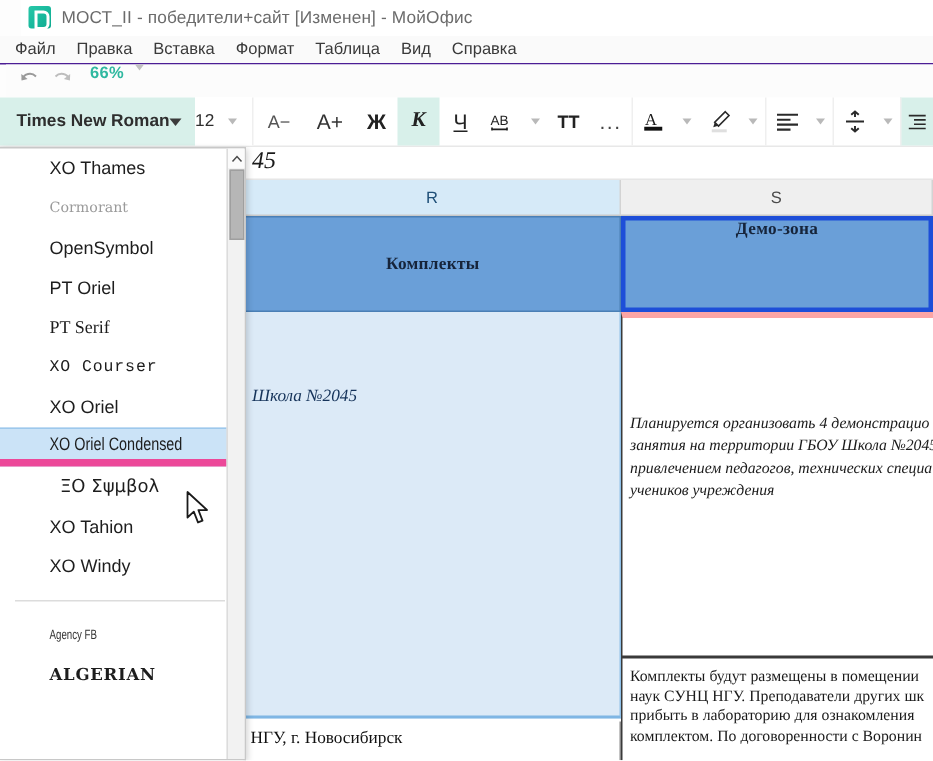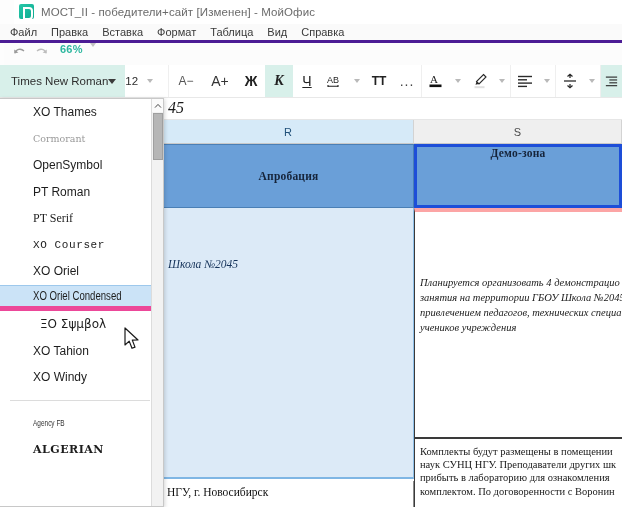--- a/index.html
+++ b/index.html
@@ -41,21 +41,21 @@
   .title-text {
     font-size: 11.5px; color: #6b6b6b; white-space: nowrap;
     letter-spacing: 0.1px;
   }
 
   
   .menubar {
     position: absolute; left: 0; top: 24px; width: 622px; height: 19px;
     background: #fafafa;
     display: flex; align-items: center;
-    border-bottom: 3px solid #4c1d95;
+    border-bottom: 1px solid #4c1d95;
   }
   .menu-item {
     font-size: 11px; color: #3a3a3a;
     padding: 2px 7px; white-space: nowrap; cursor: default;
   }
   .menu-item:first-child { margin-left: 3px; }
 
   
   .quickrow {
     position: absolute; left: 4px; top: 43px; width: 622px; height: 22px;
@@ -80,20 +80,21 @@
   .fmtbar {
     position: absolute; left: 0; top: 65px; width: 622px; height: 33px;
     background: #ffffff;
     display: flex; align-items: stretch;
     border-bottom: 1px solid #e8e8e8;
   }
   .fontbox {
     width: 136px; background: #d8f0ea;
     display: flex; align-items: center; justify-content: space-between;
     padding: 0 9px 0 11px;
+    font-weight: bold;
   }
   .fontbox .fname { font-size: 11.5px; color: #2e2e2e; white-space: nowrap; }
   .caret-dark {
     width: 0; height: 0;
     border-left: 4px solid transparent;
     border-right: 4px solid transparent;
     border-top: 5px solid #3b3b3b;
   }
   .caret-gray {
     width: 0; height: 0;
@@ -424,21 +425,21 @@
     </div>
 
     <div class="colheaders">
       <div class="colhead r sel">R</div>
       <div class="colhead s plain">S</div>
     </div>
 
     <div class="gridarea">
 
       <div class="cell hdr-row-r">
-        <span class="hdr-label">Апробация</span>
+        <span class="hdr-label">Комплекты</span>
       </div>
       <div class="cell hdr-row-s">
         <span class="hdr-label">Демо-зона</span>
       </div>
 
       <div class="cell body-r1">
         <div class="txt">Школа №2045</div>
       </div>
 
       <div class="cell body-s1">
@@ -462,21 +463,21 @@
     </div>
   </div>
 
   <div class="sheet-vscroll"></div>
 
   <div class="dropdown">
     <div class="dd-list">
       <div class="dd-item f-sans">XO Thames</div>
       <div class="dd-item f-cormorant">Cormorant</div>
       <div class="dd-item f-sans">OpenSymbol</div>
-      <div class="dd-item f-sans">PT Roman</div>
+      <div class="dd-item f-sans">PT Oriel</div>
       <div class="dd-item f-serif">PT Serif</div>
       <div class="dd-item f-mono">XO Courser</div>
       <div class="dd-item f-sans">XO Oriel</div>
       <div class="dd-item sel">
         <span class="f-cond">XO Oriel Condensed</span>
       </div>
       <div class="dd-item f-greek">ΞΟ Σψμβολ</div>
       <div class="dd-item f-sans">XO Tahion</div>
       <div class="dd-item f-sans">XO Windy</div>
 

